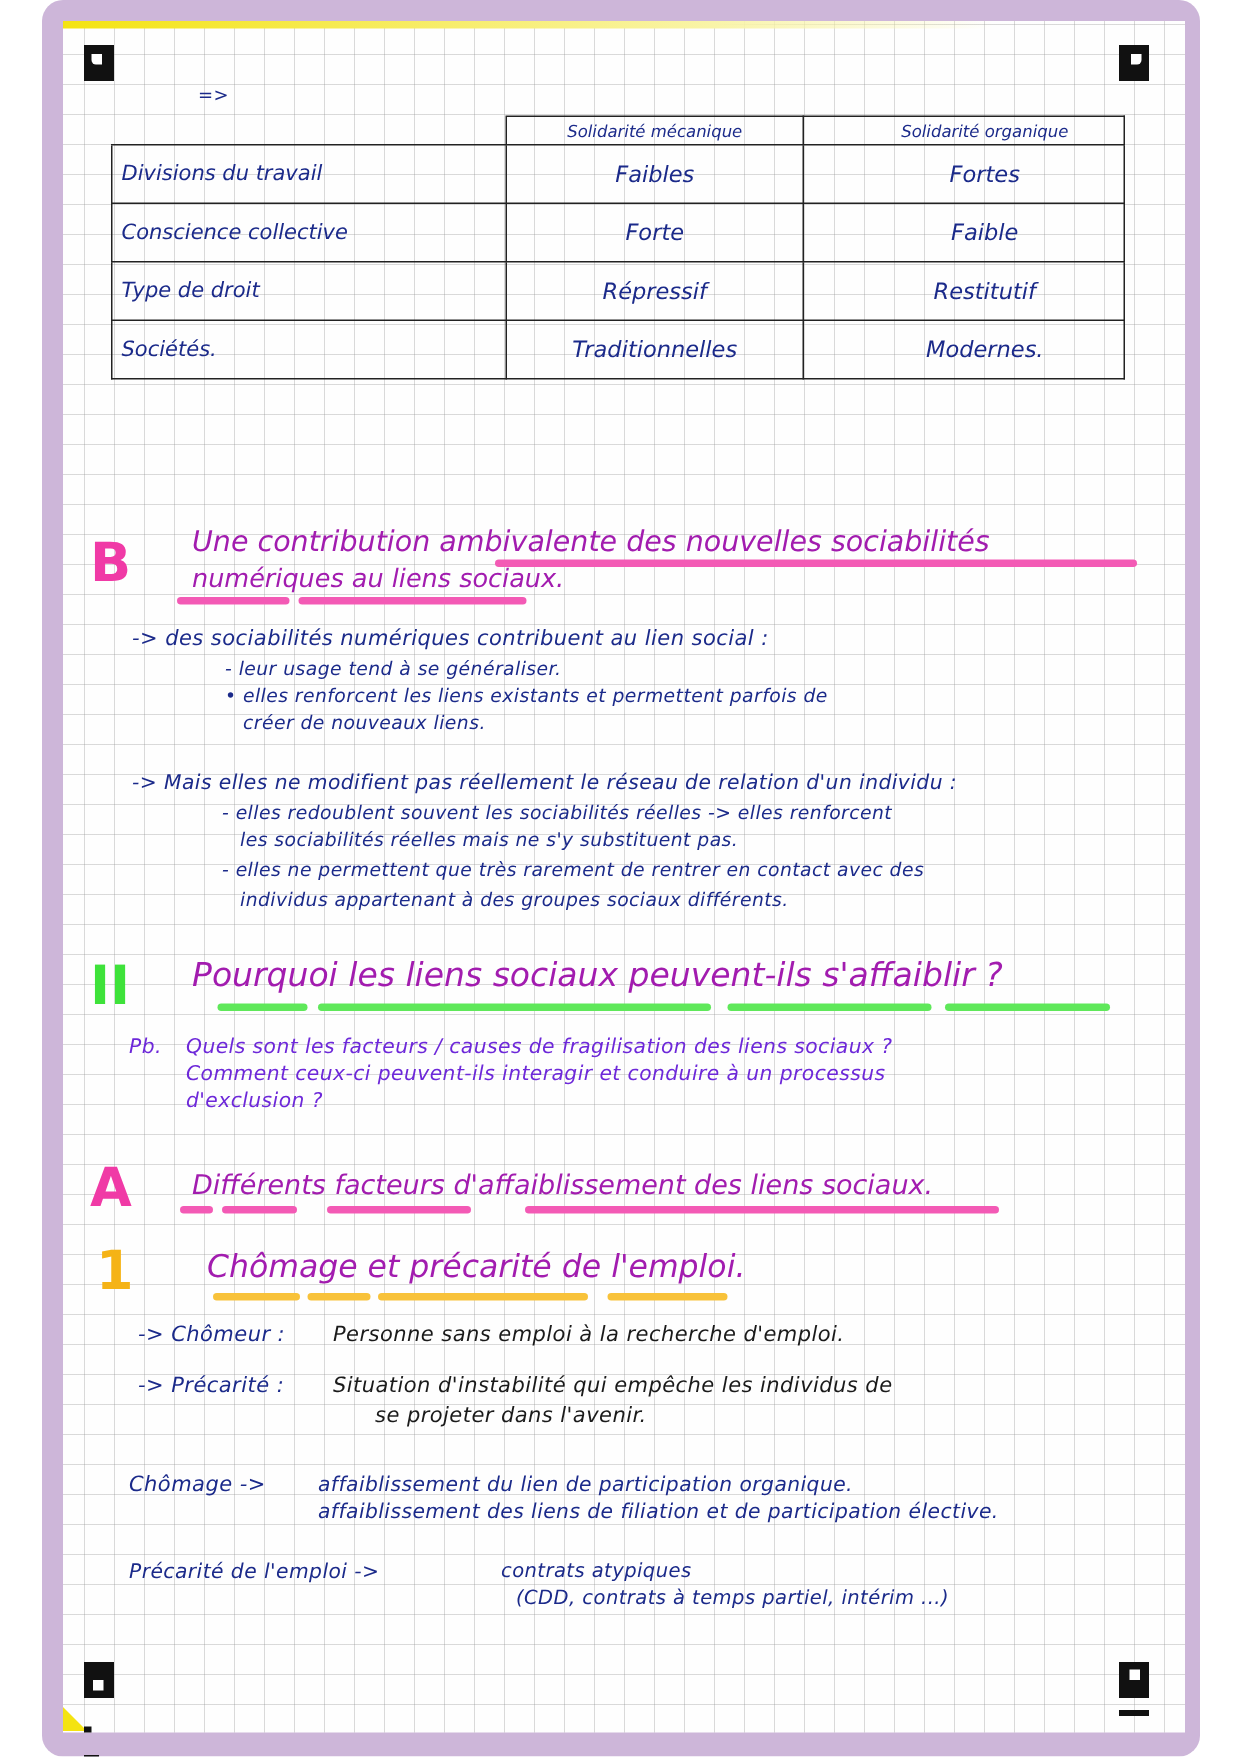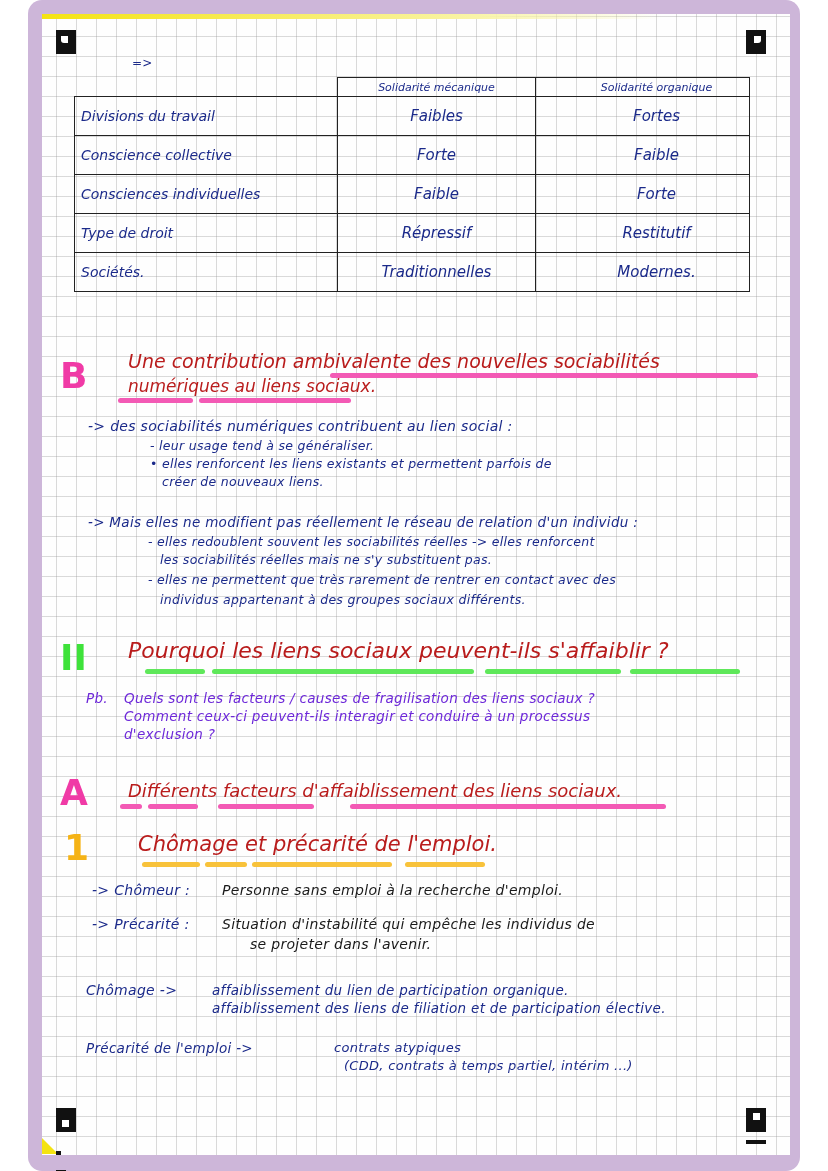--- a/index.html
+++ b/index.html
@@ -30,21 +30,21 @@
   table.solid{position:absolute;left:74px;top:77px;border-collapse:collapse;width:676px;}
   table.solid td{border:1.6px solid #222;height:38px;padding:0 6px;color:#1b2a8a;font-style:italic;font-size:14px;vertical-align:middle;}
   table.solid tr.head td{height:18px;font-size:11px;}
   table.solid tr.head td.empty{border-top:none;border-left:none;}
   table.solid td.c1{width:250px;text-align:left;}
   table.solid td.c2{width:185px;text-align:center;font-size:15px;}
   table.solid td.c3{text-align:center;font-size:15px;padding-left:34px;}
   table.solid td.small{font-size:11px;line-height:14px;}
 
   .big-letter{position:absolute;font-family:"DejaVu Sans",sans-serif;font-weight:bold;font-size:36px;line-height:36px;}
-  .title{position:absolute;color:#b91c1c;font-style:italic;white-space:nowrap;}
+  .title{position:absolute;color:#a21caf;font-style:italic;white-space:nowrap;}
   .hl{position:absolute;height:5px;border-radius:3px;}
 </style>
 </head>
 <body>
 
 <div class="frame"></div>
 <div class="paper"></div>
 <div class="yellow-edge-top"></div>
 <div class="yellow-corner-bl"></div>
 
@@ -66,25 +66,20 @@
   </tr>
   <tr>
     <td class="c1">Divisions du travail</td>
     <td class="c2">Faibles</td>
     <td class="c3">Fortes</td>
   </tr>
   <tr>
     <td class="c1">Conscience collective</td>
     <td class="c2">Forte</td>
     <td class="c3">Faible</td>
-  </tr>
-  <tr>
-    <td class="c1">Consciences individuelles</td>
-    <td class="c2">Faible</td>
-    <td class="c3">Forte</td>
   </tr>
   <tr>
     <td class="c1">Type de droit</td>
     <td class="c2">Répressif</td>
     <td class="c3">Restitutif</td>
   </tr>
   <tr>
     <td class="c1">Sociétés.</td>
     <td class="c2">Traditionnelles</td>
     <td class="c3">Modernes.</td>

